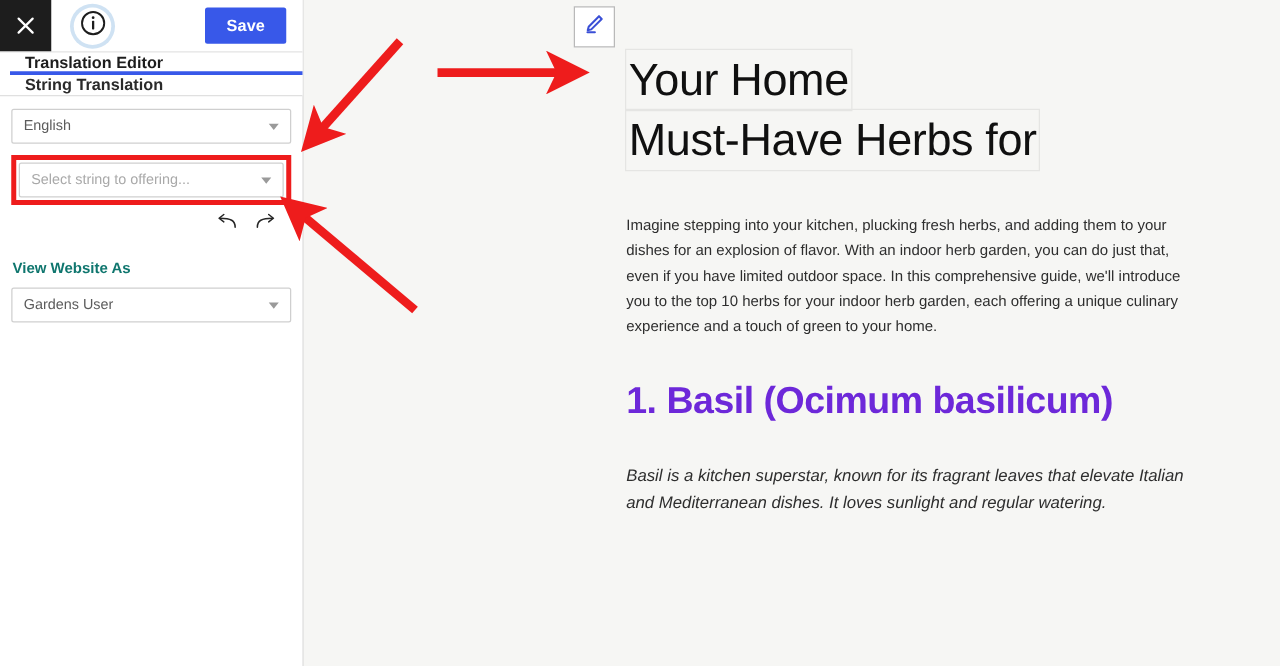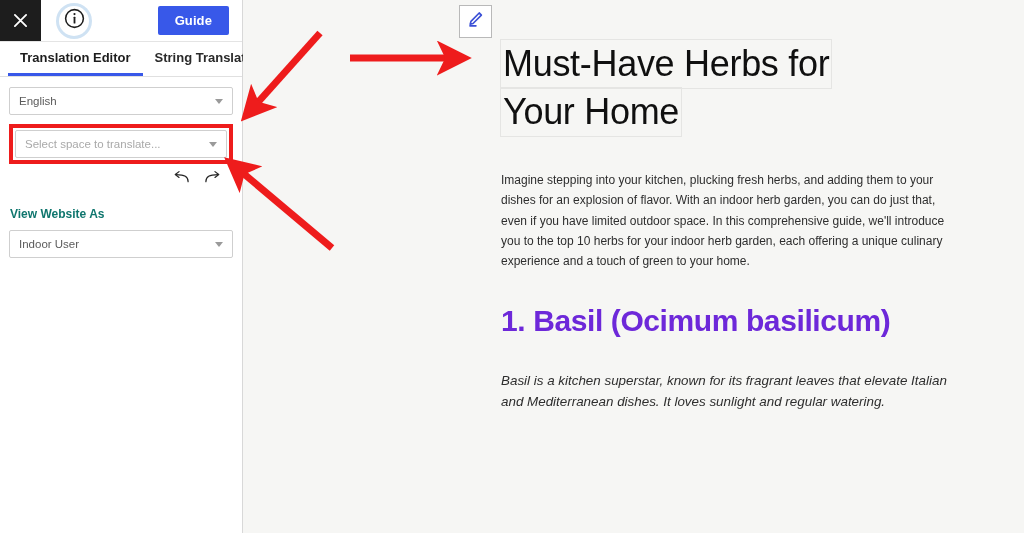--- a/index.html
+++ b/index.html
@@ -77,20 +77,21 @@
     font-family: "Liberation Sans", sans-serif;
   }
 
   .tabs {
     display: flex;
     height: 34px;
     align-items: stretch;
     background: #ffffff;
     border-bottom: 1px solid #e0e0e0;
     padding-left: 8px;
+    flex-direction: column;
   }
   .tab {
     display: flex;
     align-items: center;
     font-size: 13px;
     font-weight: 700;
     color: #1d1d1d;
     padding: 0 12px;
     cursor: pointer;
     border-bottom: 3px solid transparent;
@@ -256,42 +257,42 @@
       <div class="info-btn">
         <span>
           <svg width="21" height="21" viewBox="0 0 22 22">
             <circle cx="11" cy="11" r="9.3" fill="none" stroke="#1d1d1d" stroke-width="1.6"></circle>
             <circle cx="11" cy="6.4" r="1.15" fill="#1d1d1d"></circle>
             <rect x="10.05" y="9.1" width="1.9" height="7.2" rx="0.6" fill="#1d1d1d"></rect>
           </svg>
         </span>
       </div>
 
-      <button class="save-btn">Guide</button>
+      <button class="save-btn">Save</button>
     </div>
 
     <div class="tabs">
       <div class="tab active">
         <span>Translation Editor</span>
       </div>
       <div class="tab inactive">
         <span>String Translation</span>
       </div>
     </div>
 
     <div class="sidebar-body">
 
       <div class="select-field">
         <span>English</span>
         <span class="caret"></span>
       </div>
 
       <div class="highlight-box">
         <div class="select-field placeholder-text">
-          <span>Select space to translate...</span>
+          <span>Select string to offering...</span>
           <span class="caret"></span>
         </div>
       </div>
 
       <div class="undo-redo">
         <div class="icon-btn">
           <span>
             <svg width="17" height="14" viewBox="0 0 18 14">
               <path d="M16 12 C16 6.6 12.4 4.4 3.2 4.4" stroke="#262626" stroke-width="1.3" fill="none" stroke-linecap="round"></path>
               <path d="M6.4 1.3 L2.4 4.45 L6.4 7.5" stroke="#262626" stroke-width="1.3" fill="none" stroke-linecap="round" stroke-linejoin="round"></path>
@@ -304,42 +305,42 @@
               <path d="M2 12 C2 6.6 5.6 4.4 14.8 4.4" stroke="#262626" stroke-width="1.3" fill="none" stroke-linecap="round"></path>
               <path d="M11.6 1.3 L15.6 4.45 L11.6 7.5" stroke="#262626" stroke-width="1.3" fill="none" stroke-linecap="round" stroke-linejoin="round"></path>
             </svg>
           </span>
         </div>
       </div>
 
       <div class="section-label">View Website As</div>
 
       <div class="select-field">
-        <span>Indoor User</span>
+        <span>Gardens User</span>
         <span class="caret"></span>
       </div>
 
     </div>
   </div>
 
   <div class="content">
     <div class="post">
 
       <div class="edit-pencil">
         <span>
           <svg width="19" height="19" viewBox="0 0 20 20">
             <path d="M13.9 3.1 L16.2 5.4 L7.4 14.2 L4.4 15 L5.2 12.0 Z" fill="none" stroke="#3a4fd6" stroke-width="1.7" stroke-linejoin="round"></path>
             <path d="M4.2 16.6 L10.4 16.6" stroke="#3a4fd6" stroke-width="1.8" stroke-linecap="round"></path>
           </svg>
         </span>
       </div>
 
       <div class="title-block">
+        <div><span class="title-line">Your Home</span></div>
         <div><span class="title-line">Must-Have Herbs for</span></div>
-        <div><span class="title-line">Your Home</span></div>
       </div>
 
       <p class="para">Imagine stepping into your kitchen, plucking fresh herbs, and adding them to your dishes for an explosion of flavor. With an indoor herb garden, you can do just that, even if you have limited outdoor space. In this comprehensive guide, we'll introduce you to the top 10 herbs for your indoor herb garden, each offering a unique culinary experience and a touch of green to your home.</p>
 
       <h2 class="h2">1. Basil (Ocimum basilicum)</h2>
 
       <p class="italic-para">Basil is a kitchen superstar, known for its fragrant leaves that elevate Italian and Mediterranean dishes. It loves sunlight and regular watering.</p>
 
     </div>
   </div>

